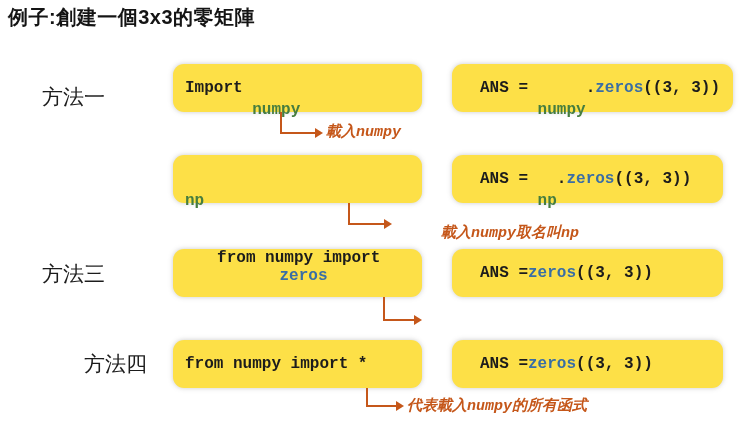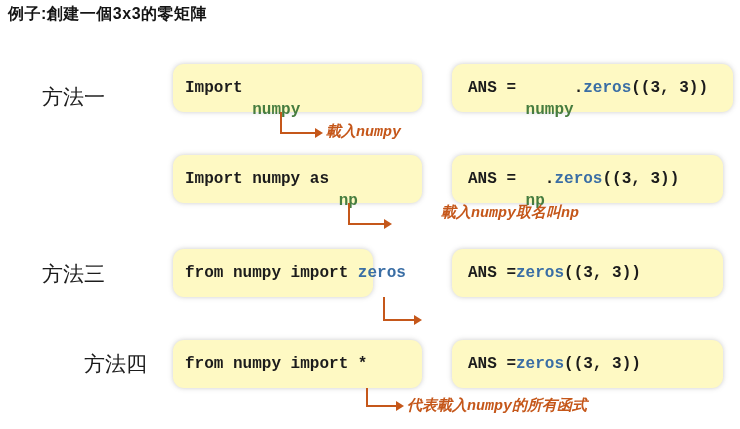--- a/index.html
+++ b/index.html
@@ -2,35 +2,35 @@
 <html><head>
 <meta charset="utf-8">
 <style>
   html,body{margin:0;padding:0;background:#fff;}
   .stage{
     position:relative;width:740px;height:429px;background:#ffffff;
     overflow:hidden;font-family:"Liberation Sans",sans-serif;
   }
   .title{
     position:absolute;left:8px;top:4px;
-    font-size:16px;font-weight:bold;color:#141414;
+    font-size:20px;font-weight:bold;color:#141414;
     font-family:"Liberation Sans",sans-serif;letter-spacing:0.5px;
     white-space:pre;
   }
   .method-label{
     position:absolute;left:42px;
     font-size:21px;color:#1c1c1c;line-height:26px;
     font-family:"Liberation Serif",serif;white-space:pre;
   }
   .codebox{
-    position:absolute;height:48px;background:#fef9c3;border-radius:11px;
+    position:absolute;height:48px;background:#fde047;border-radius:11px;
     box-shadow:0 0 5px rgba(140,140,140,0.45);
     display:flex;align-items:center;padding-left:12px;box-sizing:border-box;
   }
-  .codebox.ans{padding-left:16px;align-items:center;}
+  .codebox.ans{padding-left:28px;align-items:center;}
   .seg{
     font-family:"Liberation Mono","DejaVu Sans Mono",monospace;
     font-size:16px;font-weight:bold;color:#1c1c1c;white-space:pre;
   }
   .seg.green{color:#467d3f;margin-top:44px;}
   .seg.blue{color:#3a6ea5;}
   .vline{position:absolute;width:2px;background:#c5571a;}
   .hline{position:absolute;height:2px;background:#c5571a;}
   .ahead{
     position:absolute;width:0;height:0;
@@ -61,37 +61,36 @@
       <span class="seg">.</span>
       <span class="seg blue">zeros</span>
       <span class="seg">((3, 3))</span>
     </div>
   <div class="vline" style="left:280px;top:112px;height:22px;"></div>
   <div class="hline" style="left:280px;top:132px;width:35px;"></div>
   <div class="ahead" style="left:315px;top:128px;"></div>
   <div class="annot" style="left:326px;top:123px;">載入numpy</div>
 
   <div class="codebox" style="left:173px;top:155px;width:249px;">
-      <span class="seg">Import numpy as </span>
       <span class="seg green">np</span>
     </div>
   <div class="codebox ans" style="left:452px;top:155px;width:271px;">
       <span class="seg">ANS = </span>
       <span class="seg green">np</span>
       <span class="seg">.</span>
       <span class="seg blue">zeros</span>
       <span class="seg">((3, 3))</span>
     </div>
   <div class="vline" style="left:348px;top:203px;height:22px;"></div>
   <div class="hline" style="left:348px;top:223px;width:36px;"></div>
   <div class="ahead" style="left:384px;top:219px;"></div>
-  <div class="annot" style="left:394px;top:204px;padding-left:47px;">載入numpy取名叫np</div>
+  <div class="annot" style="left:394px;top:224px;padding-left:47px;">載入numpy取名叫np</div>
 
   <div class="method-label" style="top:261px;">方法三</div>
-  <div class="codebox" style="left:173px;top:249px;width:200px;">
+  <div class="codebox" style="left:173px;top:249px;width:249px;flex-direction:column;">
       <span class="seg">from numpy import </span>
       <span class="seg blue">zeros</span>
     </div>
   <div class="codebox ans" style="left:452px;top:249px;width:271px;">
       <span class="seg">ANS =</span>
       <span class="seg blue">zeros</span>
       <span class="seg">((3, 3))</span>
     </div>
   <div class="vline" style="left:383px;top:297px;height:24px;"></div>
   <div class="hline" style="left:383px;top:319px;width:31px;"></div>

